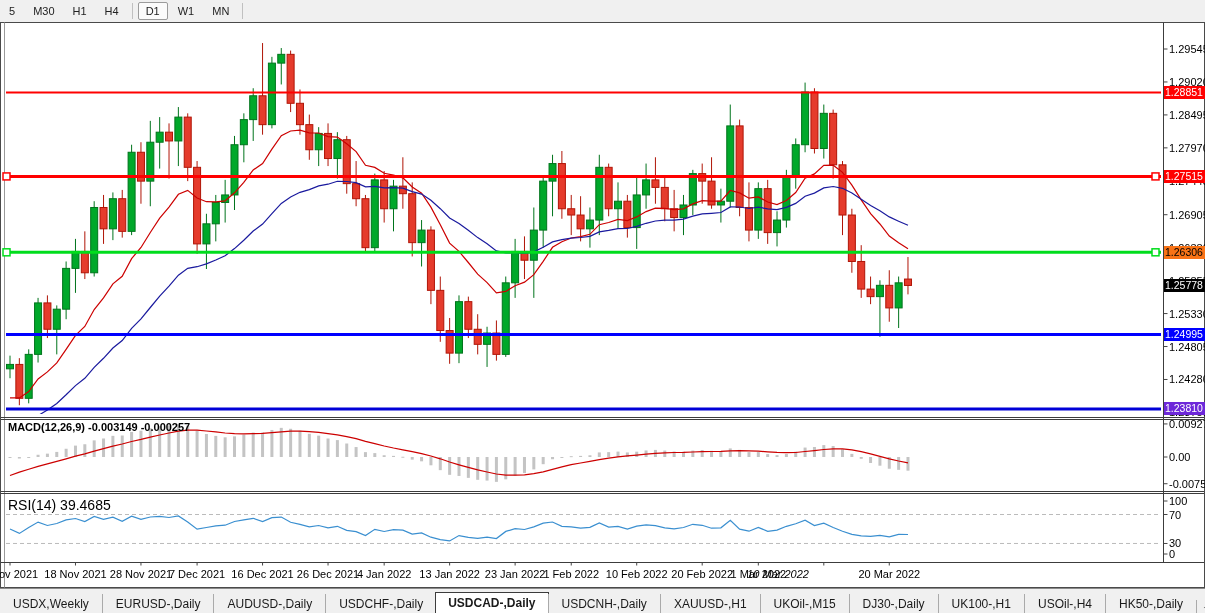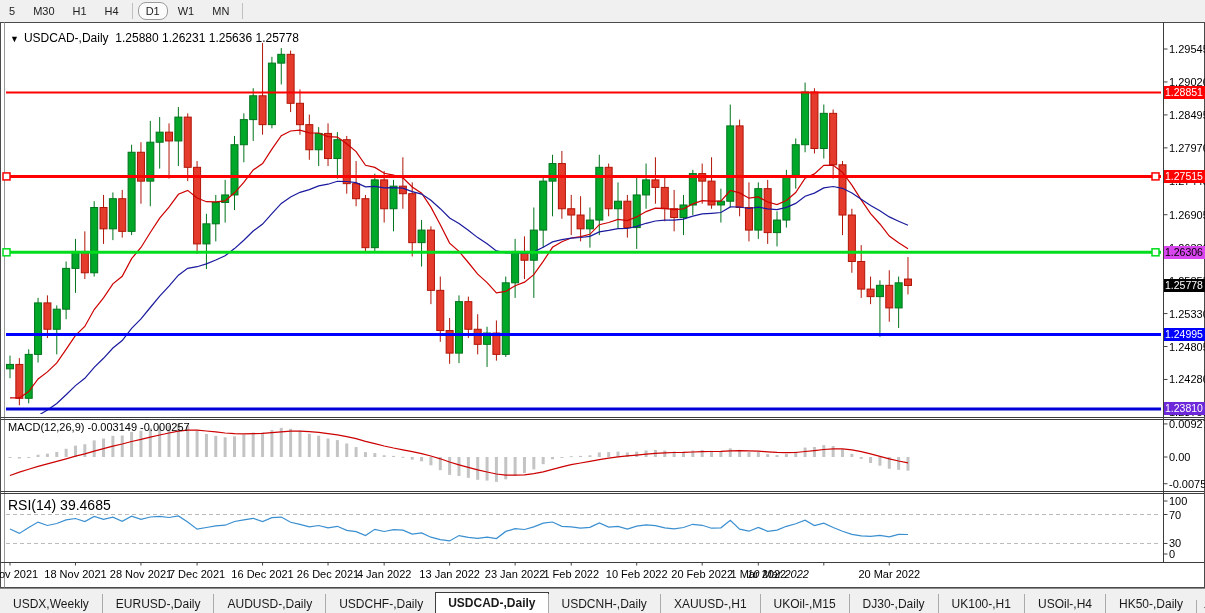--- a/index.html
+++ b/index.html
@@ -2,29 +2,29 @@
 <html><head>
 <meta charset="utf-8">
 <style>
   html,body{margin:0;padding:0;background:#fff;}
   #app{position:relative;width:1205px;height:613px;font-family:"Liberation Sans",sans-serif;
        background:#fff;overflow:hidden;-webkit-user-select:none;user-select:none;}
   
   #toolbar{position:absolute;left:0;top:0;width:1205px;height:22px;background:#f0f0f0;
            display:flex;align-items:center;font-size:11px;color:#222;}
   .tfbtn{padding:2px 7px;margin:0 1px;border:1px solid transparent;cursor:default;}
-  .tfbtn.active{background:#fbfbfb;border:1px solid #9b9b9b;border-radius:8px;}
+  .tfbtn.active{background:#fbfbfb;border:1px solid #9b9b9b;border-radius:2px;}
   .tbsep{width:1px;height:16px;background:#c0c0c0;margin:0 4px;}
   
   #gfx{position:absolute;left:0;top:0;}
   
   .lbl{position:absolute;white-space:nowrap;}
   #chart-title{left:10px;top:31px;font-size:12px;color:#000;}
   #chart-title .arr{font-size:9px;margin-right:5px;}
-  #macd-label{left:8px;top:421px;font-size:11px;color:#000;}
+  #macd-label{left:8px;top:421px;font-size:11px;color:#000;font-weight:bold;}
   #rsi-label{left:8px;top:497px;font-size:14px;color:#000;}
   .ytick{position:absolute;left:1169px;font-size:11px;color:#000;}
   .plabel{position:absolute;left:1164px;width:41px;height:13px;font-size:10.5px;
           line-height:13px;padding-left:1px;overflow:hidden;}
   .dlabel{position:absolute;top:568px;font-size:11px;color:#000;transform:translateX(-50%);}
   
   #tabbar{position:absolute;left:0;top:588px;width:1205px;height:25px;background:#f0f0f0;
           border-top:1px solid #8a8a8a;display:flex;align-items:flex-end;font-size:12px;color:#1a1a1a;}
   .tab{padding:3px 13px;cursor:default;}
   .tab + .tab{border-left:1px solid #aaa;}
@@ -411,23 +411,20 @@
       <line x1="449.638" y1="562.5" x2="449.638" y2="565.5" stroke="#444" stroke-width="1"></line>
       <line x1="515.116" y1="562.5" x2="515.116" y2="565.5" stroke="#444" stroke-width="1"></line>
       <line x1="571.24" y1="562.5" x2="571.24" y2="565.5" stroke="#444" stroke-width="1"></line>
       <line x1="636.718" y1="562.5" x2="636.718" y2="565.5" stroke="#444" stroke-width="1"></line>
       <line x1="702.1959999999999" y1="562.5" x2="702.1959999999999" y2="565.5" stroke="#444" stroke-width="1"></line>
       <line x1="758.3199999999999" y1="562.5" x2="758.3199999999999" y2="565.5" stroke="#444" stroke-width="1"></line>
       <line x1="823.7979999999999" y1="562.5" x2="823.7979999999999" y2="565.5" stroke="#444" stroke-width="1"></line>
       <line x1="889.276" y1="562.5" x2="889.276" y2="565.5" stroke="#444" stroke-width="1"></line>
     </svg>
 
-  <div class="lbl" id="chart-title">
-    <span class="arr">▼</span><span>USDCAD-,Daily</span>&nbsp;&nbsp;<span>1.25880</span>&nbsp;<span>1.26231</span>&nbsp;<span>1.25636</span>&nbsp;<span>1.25778</span>
-  </div>
 
   <div class="lbl" id="macd-label">MACD(12,26,9) -0.003149 -0.000257</div>
   <div class="lbl" id="rsi-label">RSI(14) 39.4685</div>
 
   <div id="ylabels">
       <div class="ytick" style="top: 43px;">1.29545</div>
       <div class="ytick" style="top: 75.9542px;">1.29020</div>
       <div class="ytick" style="top: 108.908px;">1.28495</div>
       <div class="ytick" style="top: 141.863px;">1.27970</div>
       <div class="ytick" style="top: 174.817px;">1.27445</div>
@@ -442,21 +439,21 @@
       <div class="ytick" style="top: 451px;">0.00</div>
       <div class="ytick" style="top: 477.729px;">-0.00750</div>
       <div class="ytick" style="top: 495px;">100</div>
       <div class="ytick" style="top: 508.5px;">70</div>
       <div class="ytick" style="top: 537.48px;">30</div>
       <div class="ytick" style="top: 548px;">0</div>
     </div>
   <div id="plabels">
       <div class="plabel" style="top: 86.0624px; background: rgb(255, 0, 0); color: rgb(255, 255, 255);">1.28851</div>
       <div class="plabel" style="top: 169.923px; background: rgb(255, 0, 0); color: rgb(255, 255, 255);">1.27515</div>
-      <div class="plabel" style="top: 245.812px; background: #d946ef; color: rgb(0, 0, 0);">1.26306</div>
+      <div class="plabel" style="top: 245.812px; background: #f97316; color: rgb(0, 0, 0);">1.26306</div>
       <div class="plabel" style="top: 278.955px; background: rgb(0, 0, 0); color: rgb(255, 255, 255);">1.25778</div>
       <div class="plabel" style="top: 328.103px; background: rgb(0, 0, 255); color: rgb(255, 255, 255);">1.24995</div>
       <div class="plabel" style="top: 402.486px; background: #6d28d9; color: rgb(255, 255, 255);">1.23810</div>
     </div>
   <div id="dlabels">
       <div class="dlabel" style="left: 10px;">9 Nov 2021</div>
       <div class="dlabel" style="left: 75.478px;">18 Nov 2021</div>
       <div class="dlabel" style="left: 140.956px;">28 Nov 2021</div>
       <div class="dlabel" style="left: 197.08px;">7 Dec 2021</div>
       <div class="dlabel" style="left: 262.558px;">16 Dec 2021</div>

